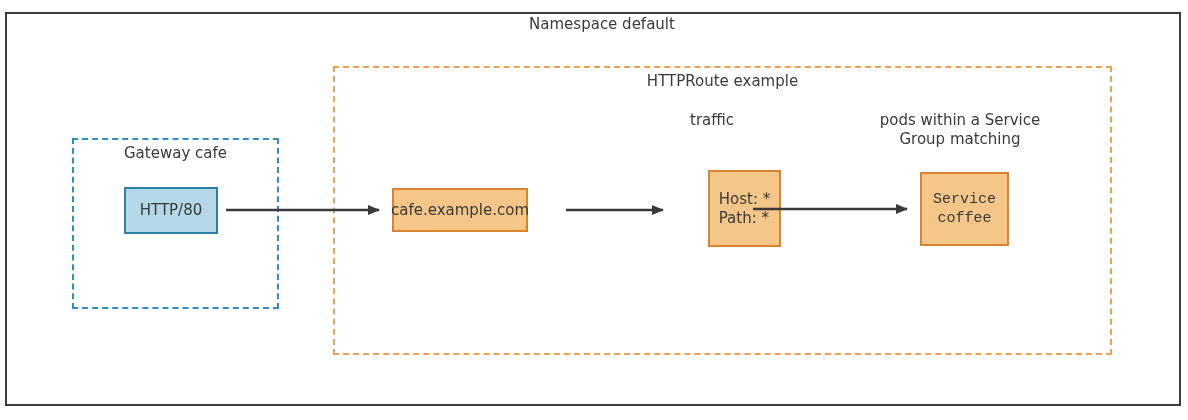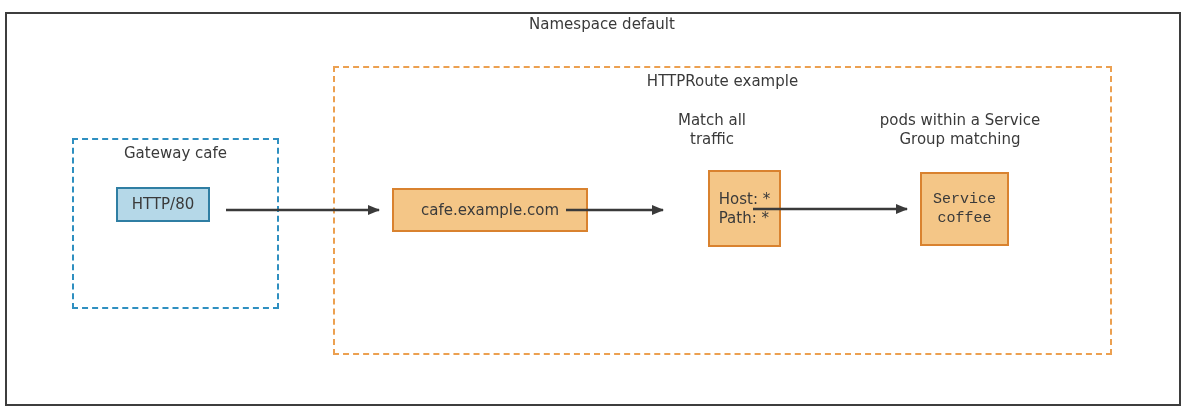--- a/index.html
+++ b/index.html
@@ -62,22 +62,22 @@
     text-align: center;
   }
   .node-blue {
     background: #b5d8e8;
     border: 2px solid #2f7ea3;
   }
   .node-orange {
     background: #f4c687;
     border: 2px solid #d9822f;
   }
-  .node-http    { left: 116px; top: 187px; width: 94px;  height: 35px; }
-  .node-cafe    { left: 392px; top: 188px; width: 196px; height: 44px; text-align: right; }
+  .node-http    { left: 124px; top: 187px; width: 94px;  height: 47px; }
+  .node-cafe    { left: 392px; top: 188px; width: 136px; height: 44px; text-align: right; }
   .node-match   { left: 676px; top: 170px; width: 73px;  height: 77px; margin-left: 32px; }
   .node-service { left: 920px; top: 172px; width: 89px;  height: 74px; font-family: Liberation Mono, monospace; }
   .node-lines { display: inline-block; text-align: left; }
   .node-lines.centered { text-align: center; }
   .node-lines span { display: block; }
 
   
   .annotation {
     text-align: center;
     font-size: 15px;
@@ -105,21 +105,20 @@
 
   <div class="abs group group-gateway">
     <div class="abs group-label">Gateway cafe</div>
   </div>
 
   <div class="abs group group-route">
     <div class="abs group-label">HTTPRoute example</div>
   </div>
 
   <div class="abs annotation ann-match">
-    <span>Match all</span>
     <span>traffic</span>
   </div>
   <div class="abs annotation ann-service">
     <span>pods within a Service</span>
     <span>Group matching</span>
   </div>
 
   <div class="abs node node-blue node-http">
     <span>HTTP/80</span>
   </div>

